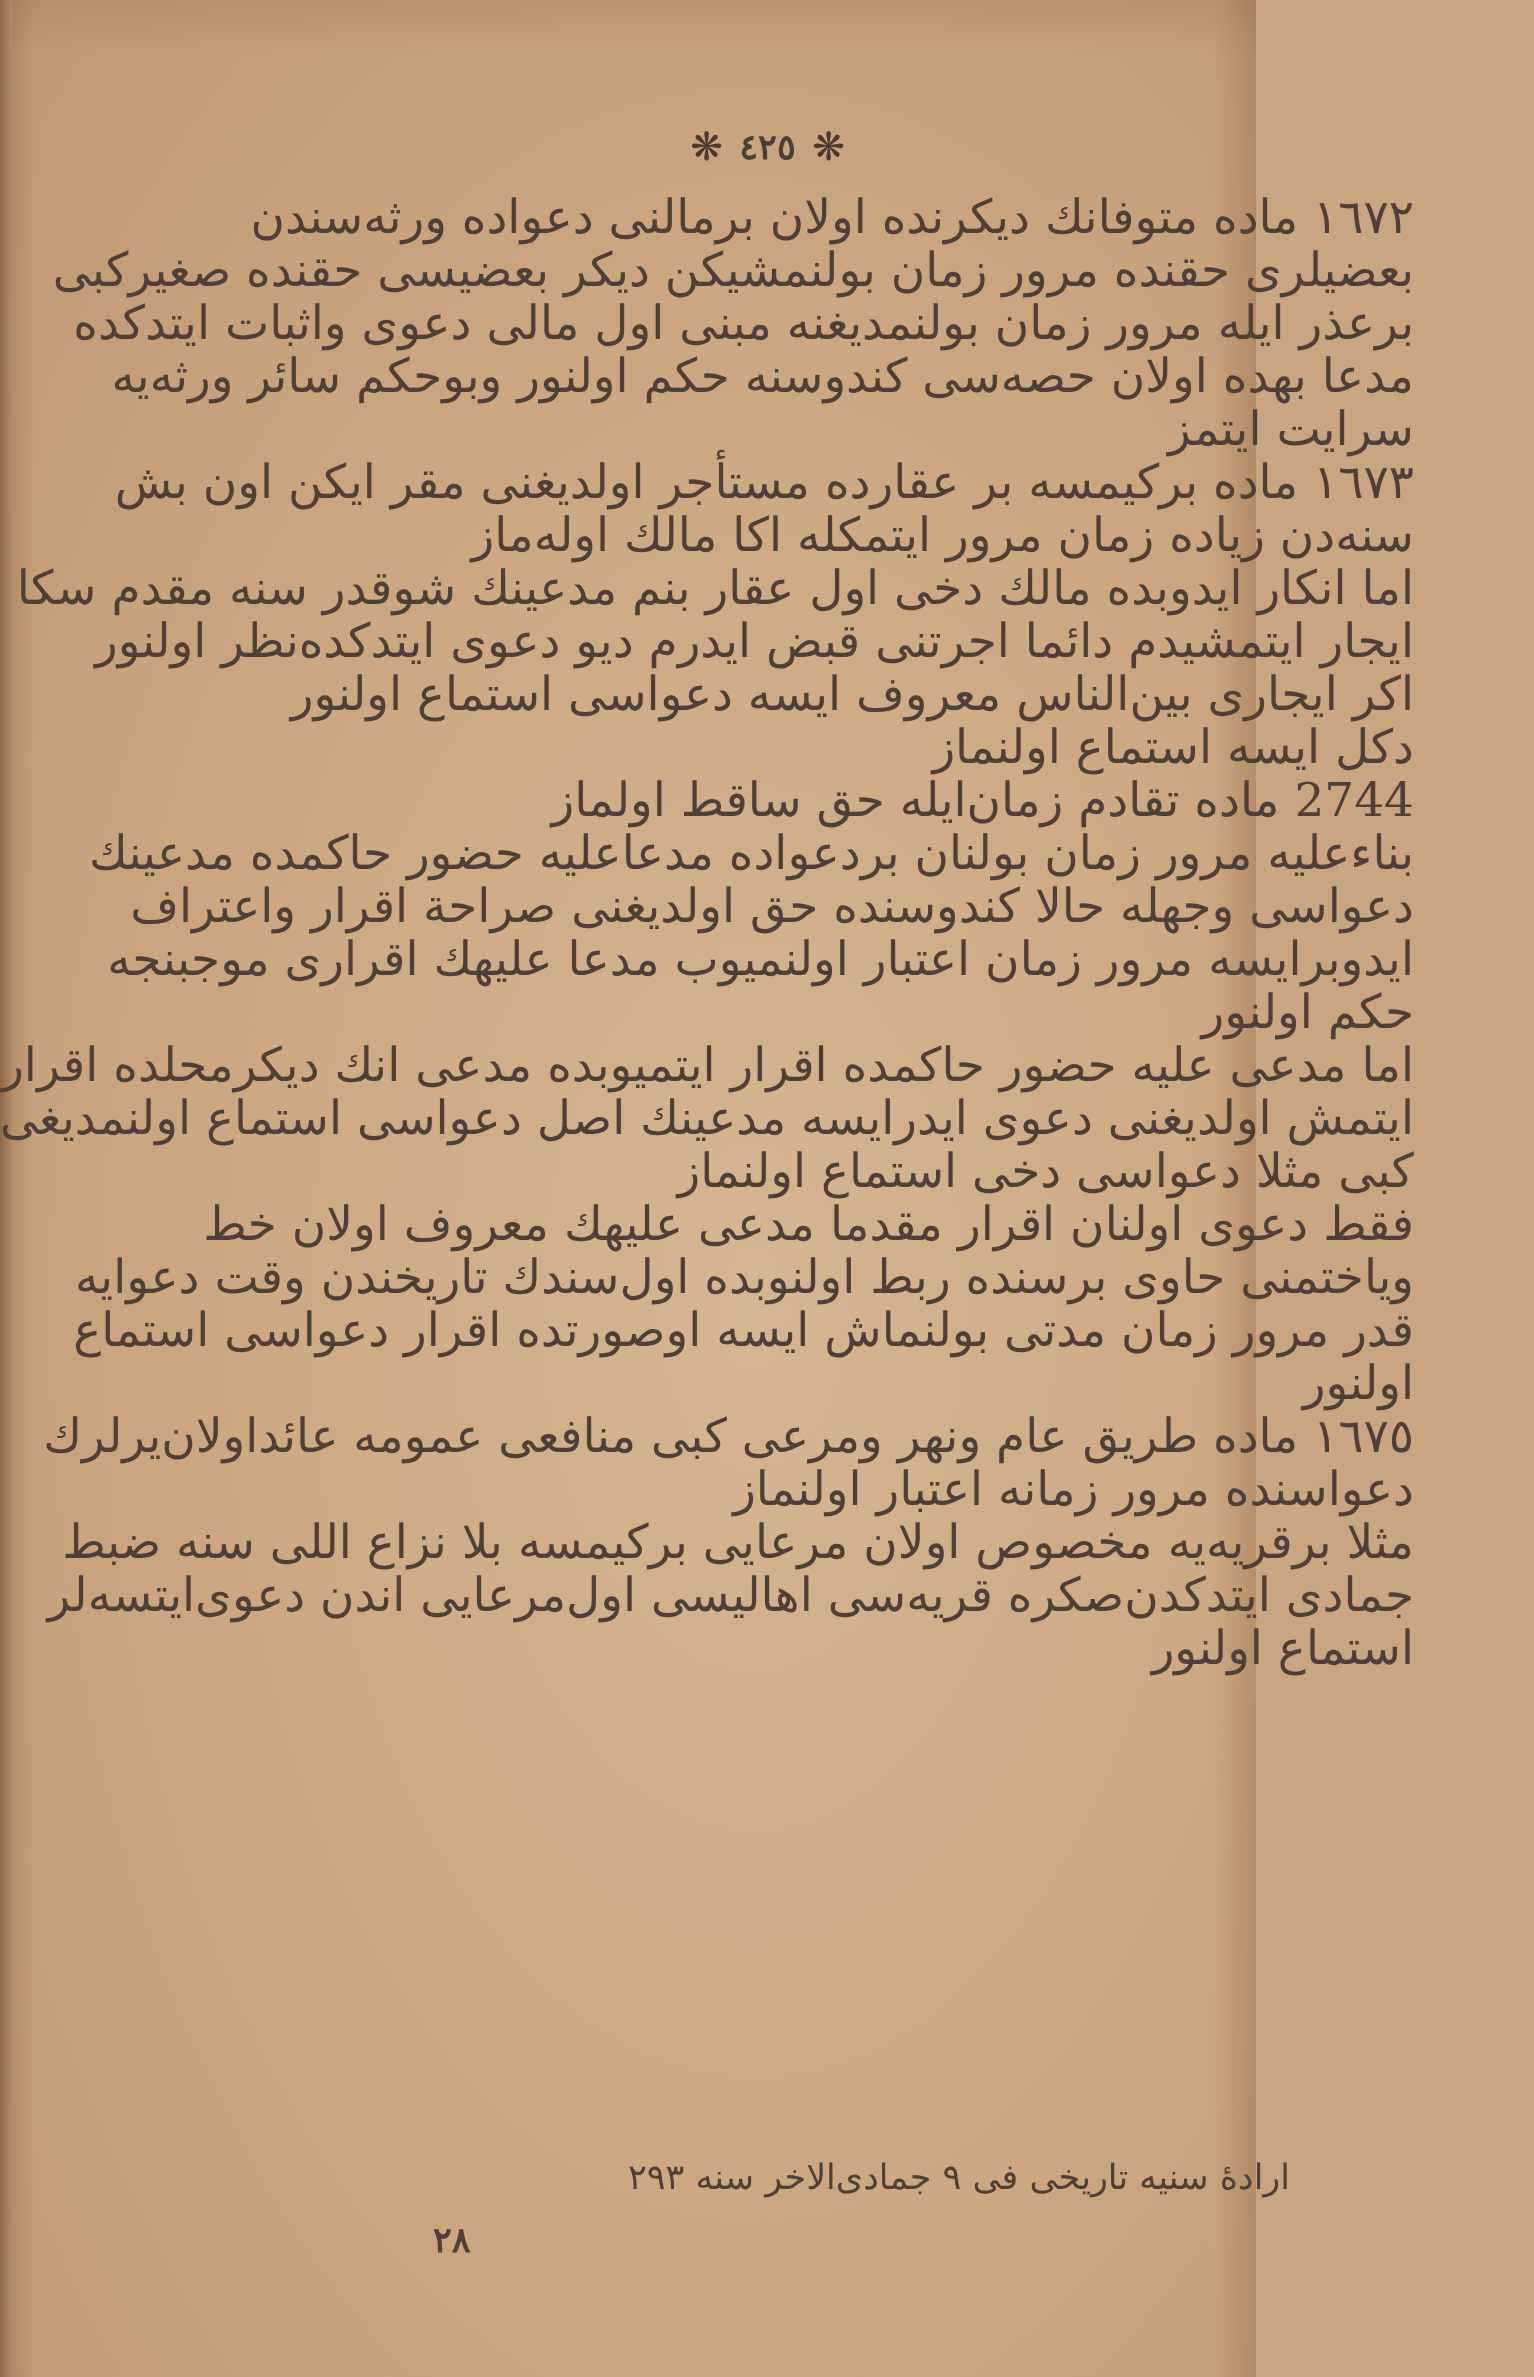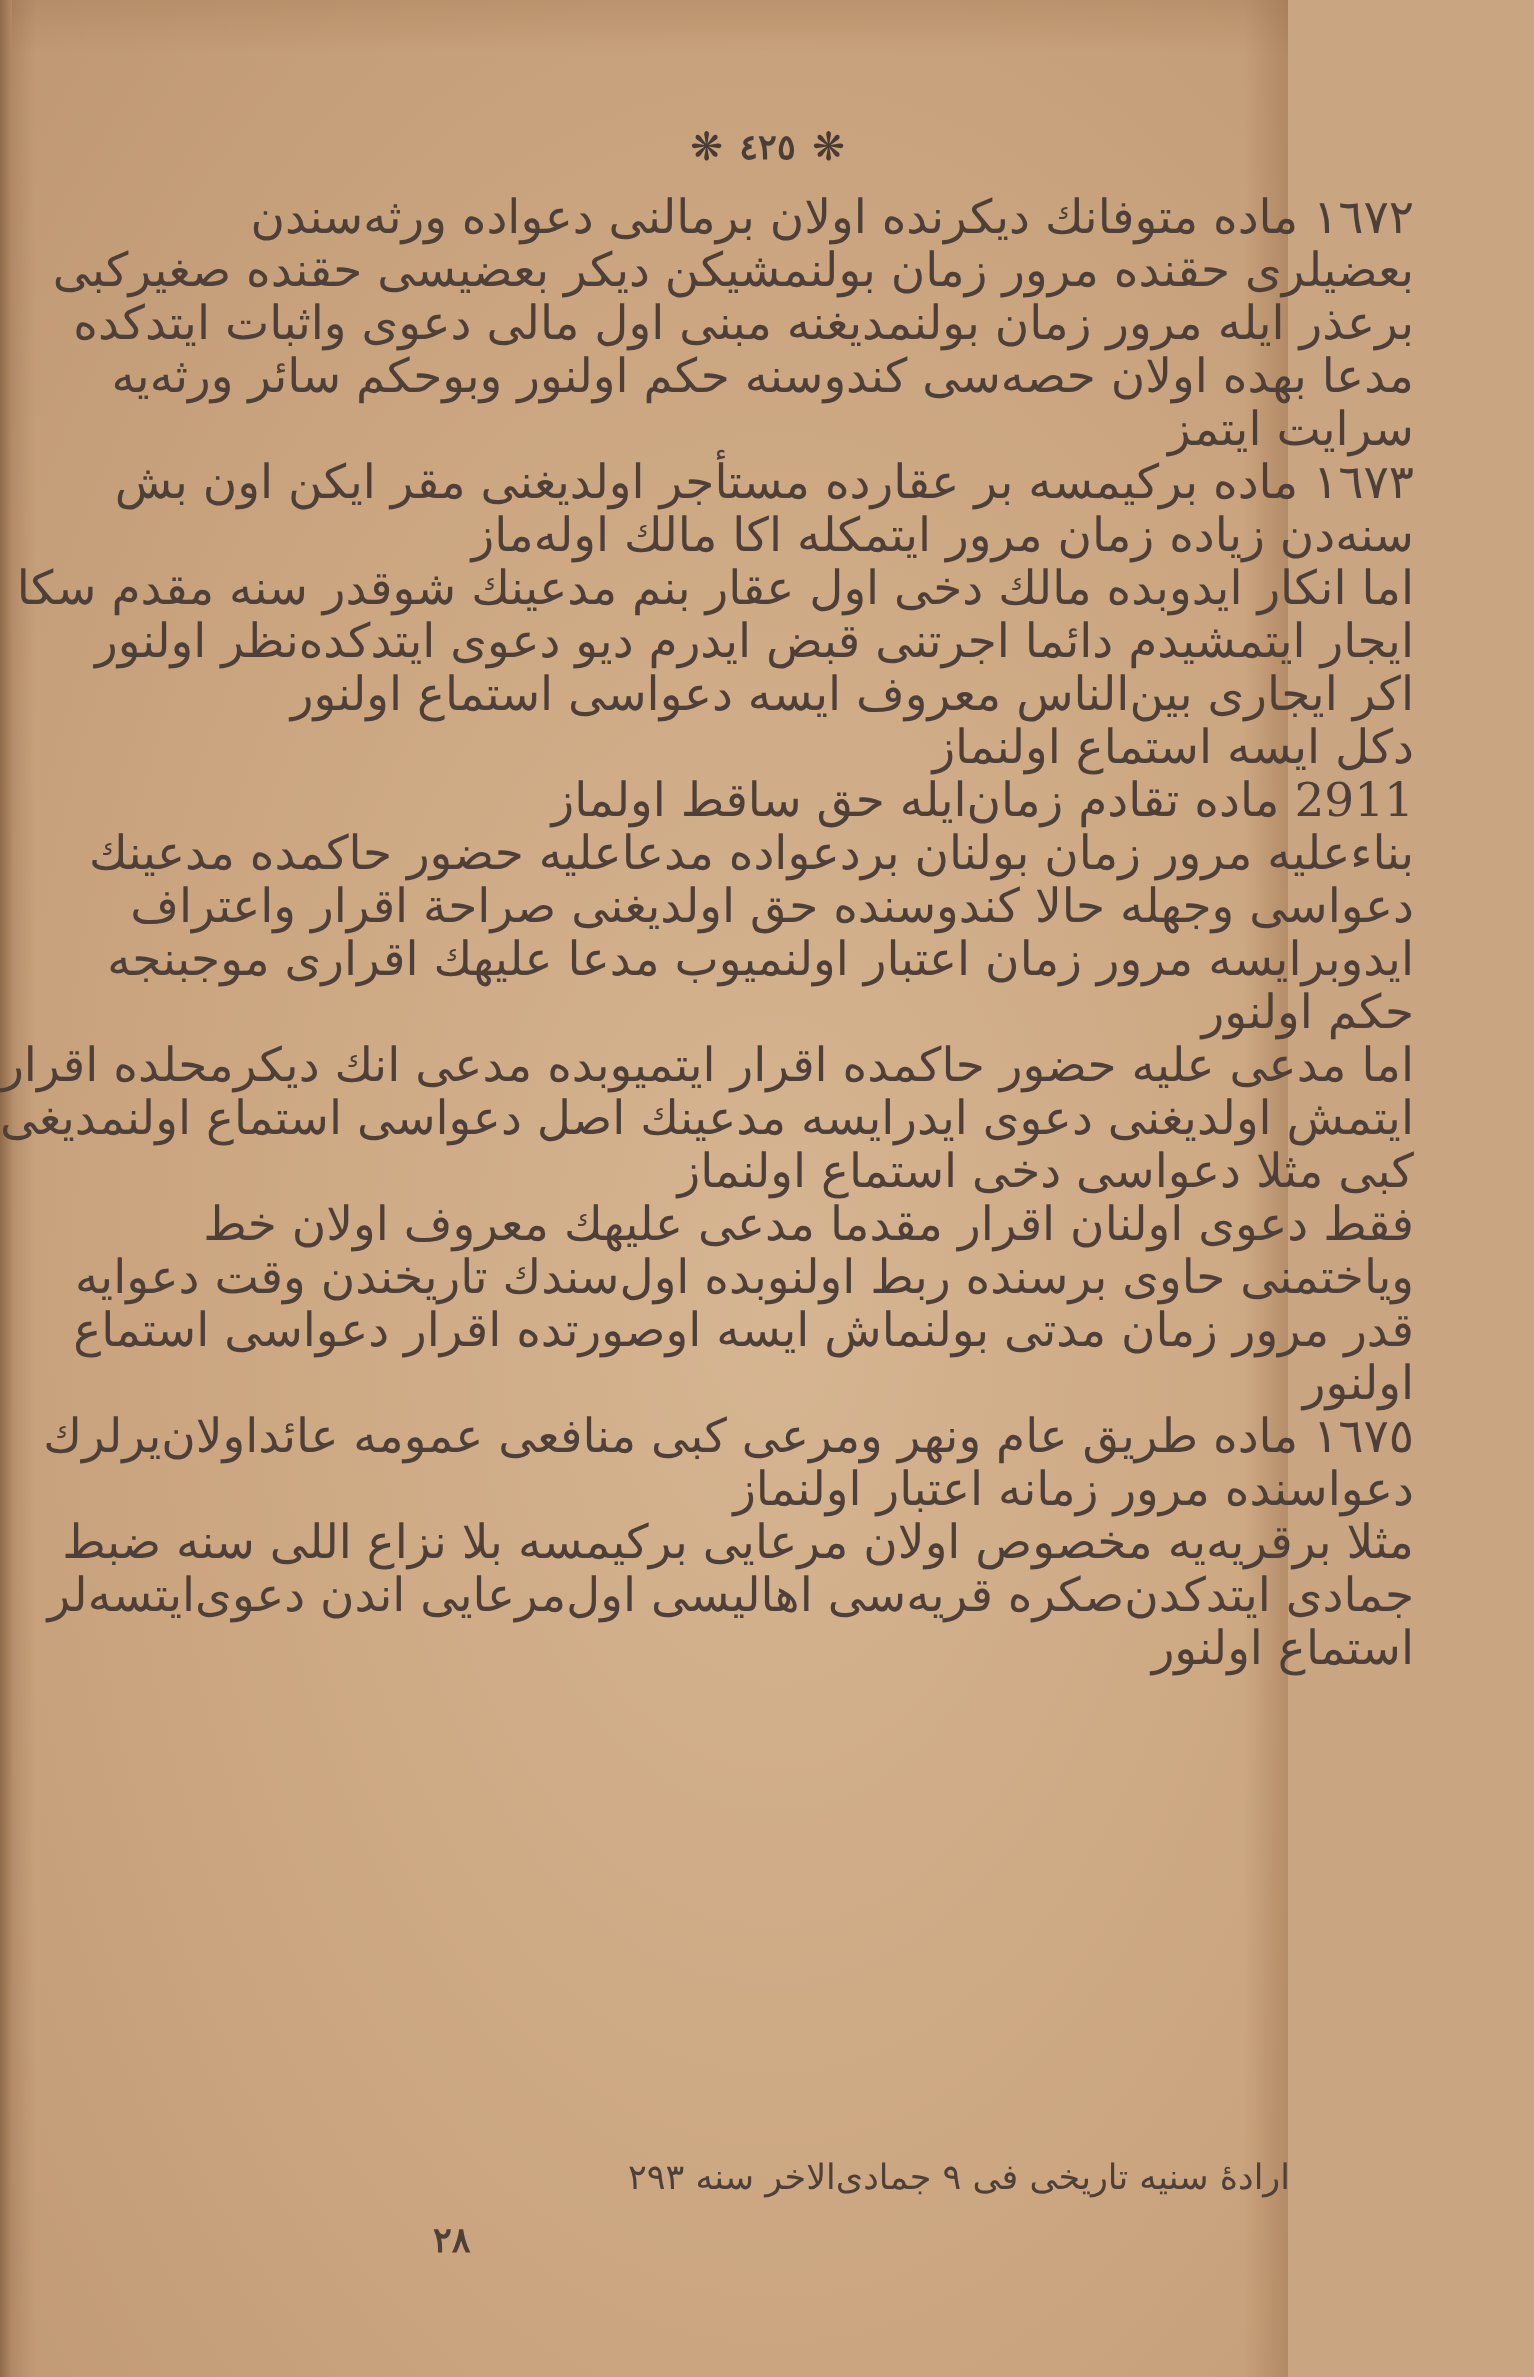--- a/index.html
+++ b/index.html
@@ -18,21 +18,20 @@
       position: absolute;
       left: 0;
       top: 0;
       width: 1256px;
       height: 2377px;
       background:
         linear-gradient(90deg, rgba(120,80,50,0.35) 0px, rgba(120,80,50,0.0) 35px),
         linear-gradient(270deg, rgba(140,95,60,0.35) 0px, rgba(140,95,60,0.0) 44px),
         linear-gradient(180deg, rgba(150,105,70,0.25) 0px, rgba(150,105,70,0.0) 53px),
         radial-gradient(ellipse at 60% 55%, #d6b592 0%, #cba680 55%, #bf9873 100%);
-      padding-left: 32px;
     }
     .left-edge {
       position: absolute;
       left: 0;
       top: 0;
       width: 12.4px;
       height: 2377px;
       background: linear-gradient(90deg, #8f6a4a, #b38a66);
     }
     .header {
@@ -116,21 +115,21 @@
     <div class="line">بعضيلرى حقنده مرور زمان بولنمشيكن ديكر بعضيسى حقنده صغيركبى</div>
     <div class="line">برعذر ايله مرور زمان بولنمديغنه مبنى اول مالى دعوى واثبات ايتدكده</div>
     <div class="line">مدعا بهده اولان حصه‌سى كندوسنه حكم اولنور    وبوحكم سائر ورثه‌يه</div>
     <div class="line short">سرايت ايتمز</div>
     <div class="line">١٦٧٣ ماده    بركيمسه بر عقارده مستأجر اولديغنى مقر ايكن اون بش</div>
     <div class="line short">سنه‌دن زياده زمان مرور ايتمكله اكا مالك اوله‌ماز</div>
     <div class="line">اما انكار ايدوبده مالك دخى اول عقار بنم مدعينك شوقدر سنه مقدم سكا</div>
     <div class="line">ايجار ايتمشيدم دائما اجرتنى قبض ايدرم ديو دعوى ايتدكده‌نظر اولنور</div>
     <div class="line short">اكر ايجارى بين‌الناس معروف ايسه دعواسى استماع اولنور</div>
     <div class="line short">دكل ايسه استماع اولنماز</div>
-    <div class="line short">2911 ماده    تقادم زمان‌ايله حق ساقط اولماز</div>
+    <div class="line short">2744 ماده    تقادم زمان‌ايله حق ساقط اولماز</div>
     <div class="line">بناءعليه مرور زمان بولنان بردعواده مدعاعليه حضور حاكمده مدعينك</div>
     <div class="line">دعواسى وجهله حالا كندوسنده حق اولديغنى صراحة اقرار واعتراف</div>
     <div class="line">ايدوبرايسه مرور زمان اعتبار اولنميوب مدعا عليهك اقرارى موجبنجه</div>
     <div class="line short">حكم اولنور</div>
     <div class="line">اما مدعى عليه حضور حاكمده اقرار ايتميوبده مدعى انك ديكرمحلده اقرار</div>
     <div class="line">ايتمش اولديغنى دعوى ايدرايسه مدعينك اصل دعواسى استماع اولنمديغى</div>
     <div class="line short">كبى مثلا دعواسى دخى استماع اولنماز</div>
     <div class="line">فقط دعوى اولنان اقرار مقدما مدعى عليهك معروف اولان خط</div>
     <div class="line">وياختمنى حاوى برسنده ربط اولنوبده اول‌سندك تاريخندن وقت دعوايه</div>
     <div class="line">قدر مرور زمان مدتى بولنماش ايسه اوصورتده اقرار دعواسى استماع</div>

